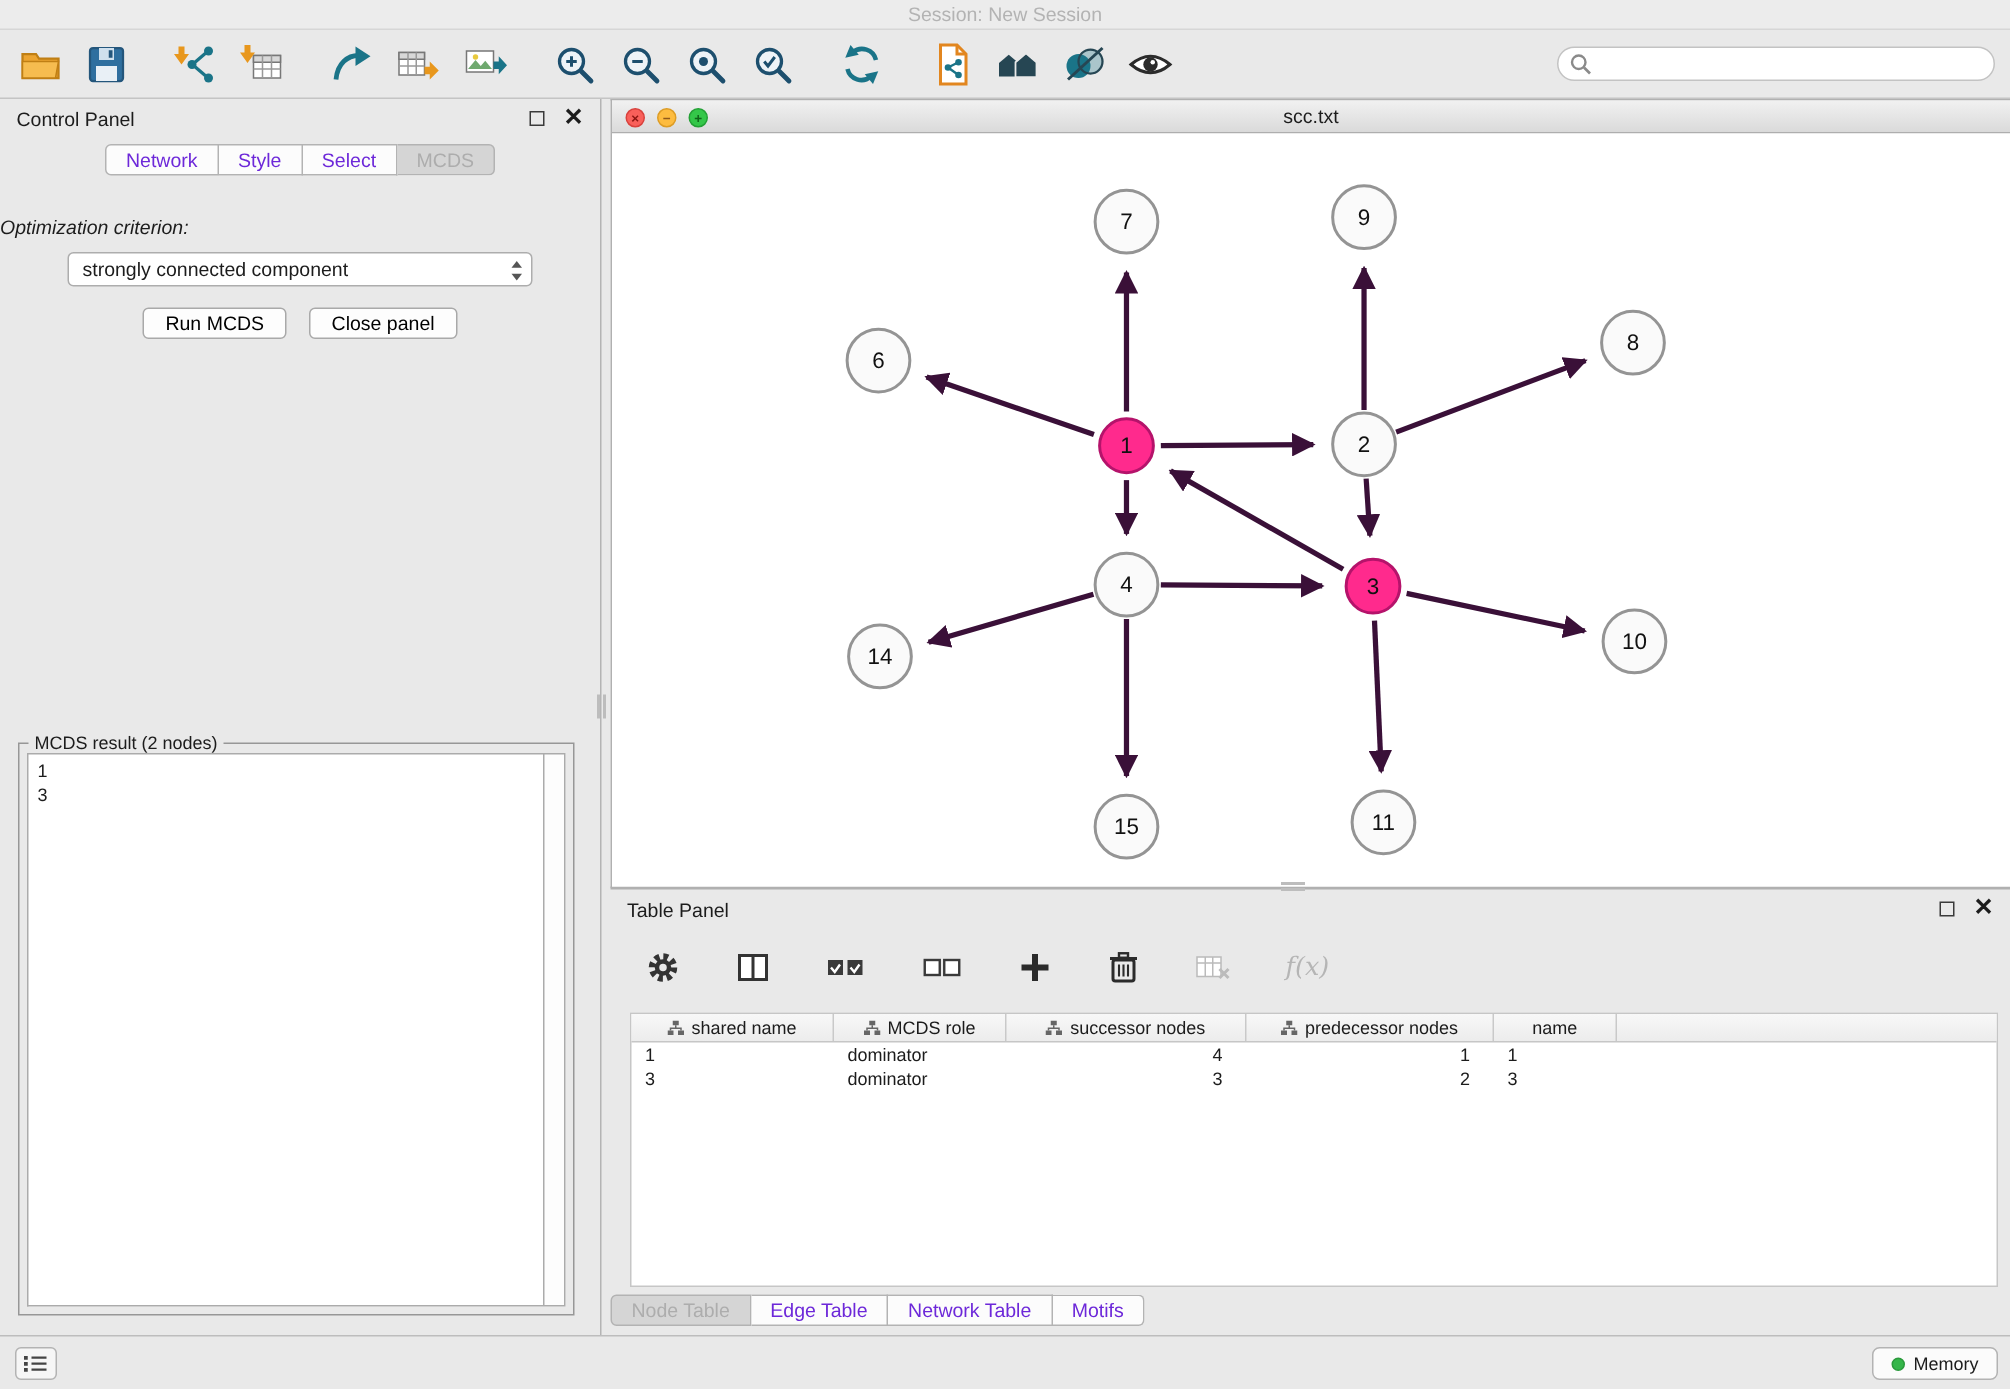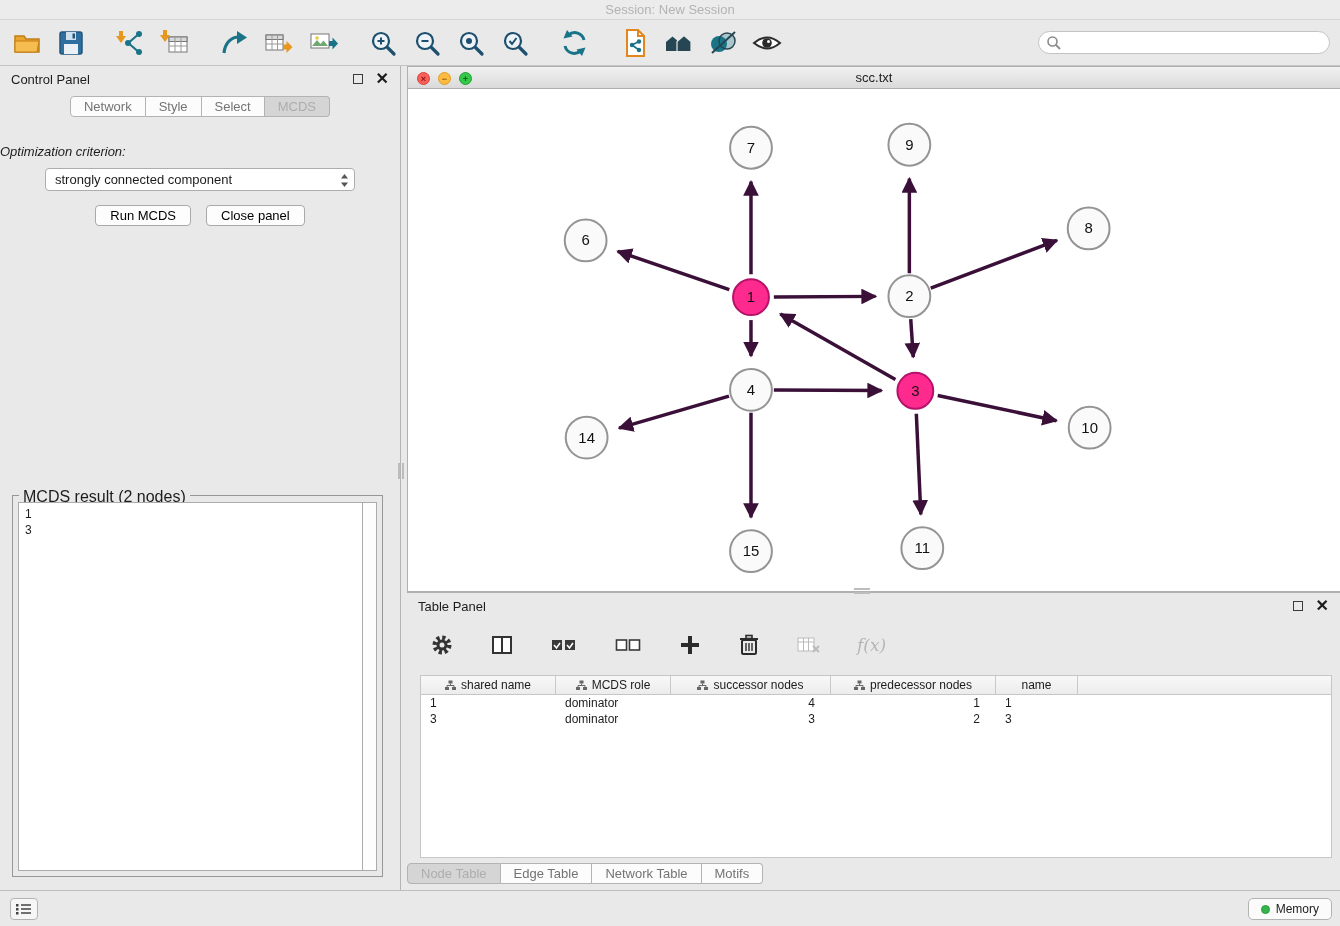--- a/index.html
+++ b/index.html
@@ -24,39 +24,39 @@
   .search-input { width:292px; height:23px; border:1px solid #c3c3c3; border-radius:12px;
     background:#fff; padding:0 8px 0 26px; font-size:13px; outline:none;
     font-family:"Liberation Sans", sans-serif; }
   .search-glyph { position:absolute; left:8px; top:4px; }
   
   .panel-header { height:26px; display:flex; align-items:center; padding:0 11px; font-size:13px; color:#1c1c1c;text-align:right; }
   .panel-header .spacer { flex:1; }
   .float-icon { width:10px; height:10px; border:1.5px solid #3a3a3a; margin-right:13px; display:inline-block; }
   .close-x { font-size:16px; font-weight:bold; color:#1c1c1c; line-height:12px; }
   .tab { height:21px; line-height:19px; padding:0 13px; font-size:13px;
-    background:#fcfcfc; border:1px solid #b3b3b3; border-left:none; color:#737373; white-space:nowrap; }
+    background:#fcfcfc; border:1px solid #b3b3b3; border-left:none; color:#6d28d9; white-space:nowrap; }
   .tab:first-child { border-left:1px solid #b3b3b3; border-radius:4px 0 0 4px; }
   .tab:last-child { border-radius:0 4px 4px 0; }
   .tab.active { background:#d5d5d5; color:#adadad; }
   
   .control-panel { position:absolute; top:66px; left:0; width:401px; bottom:36px;
     background:#e9e9e9; border-right:1px solid #b4b4b4; }
   .tabs-row { display:flex; justify-content:center; margin-top:4px; }
   .opt-label { text-align:left; margin-top:27px; font-size:13px;font-style:italic; }
   .dropdown { margin:9px auto 0; width:310px; height:23px; background:#fff;
     border:1px solid #adadad; border-radius:4px; display:flex; align-items:center;
     padding:0 20px 0 9px; font-size:13px; position:relative; }
   .dropdown .chev { position:absolute; right:5px; top:4px; }
   .btn-row { display:flex; justify-content:center; gap:15px; margin-top:14px; }
   .btn { height:21px; padding:0 14px; background:#fdfdfd; border:1px solid #a9a9a9;
     border-radius:4px; font-size:13px; line-height:19px; font-family:"Liberation Sans", sans-serif; }
   .result-group { position:absolute; left:12px; right:17px; top:429px; bottom:13px;
     border:1px solid #979797; }
-  .result-legend { position:absolute; top:-8px; left:6px; background:#e9e9e9; padding:0 4px; font-size:16px; }
+  .result-legend { position:absolute; top:-8px; left:6px; background:#e9e9e9; padding:0 4px; font-size:12px; }
   .result-inner { position:absolute; left:5px; top:6px; right:20px; bottom:5px;
     background:#fff; border:1px solid #ababab; border-right:none; font-size:12px;
     padding:3px 6px; line-height:16px; }
   .result-scroll { position:absolute; top:6px; bottom:5px; right:5px; width:15px;
     background:#fdfdfd; border:1px solid #ababab; }
   
   .network-window { position:absolute; left:407px; top:66px; right:0; height:526px;
     border:1px solid #b0b0b0; border-right:none; background:#fff; }
   .net-titlebar { height:22px; background:linear-gradient(#f1f1f1,#dadada);
     border-bottom:1px solid #aeaeae; position:relative; text-align:center;

